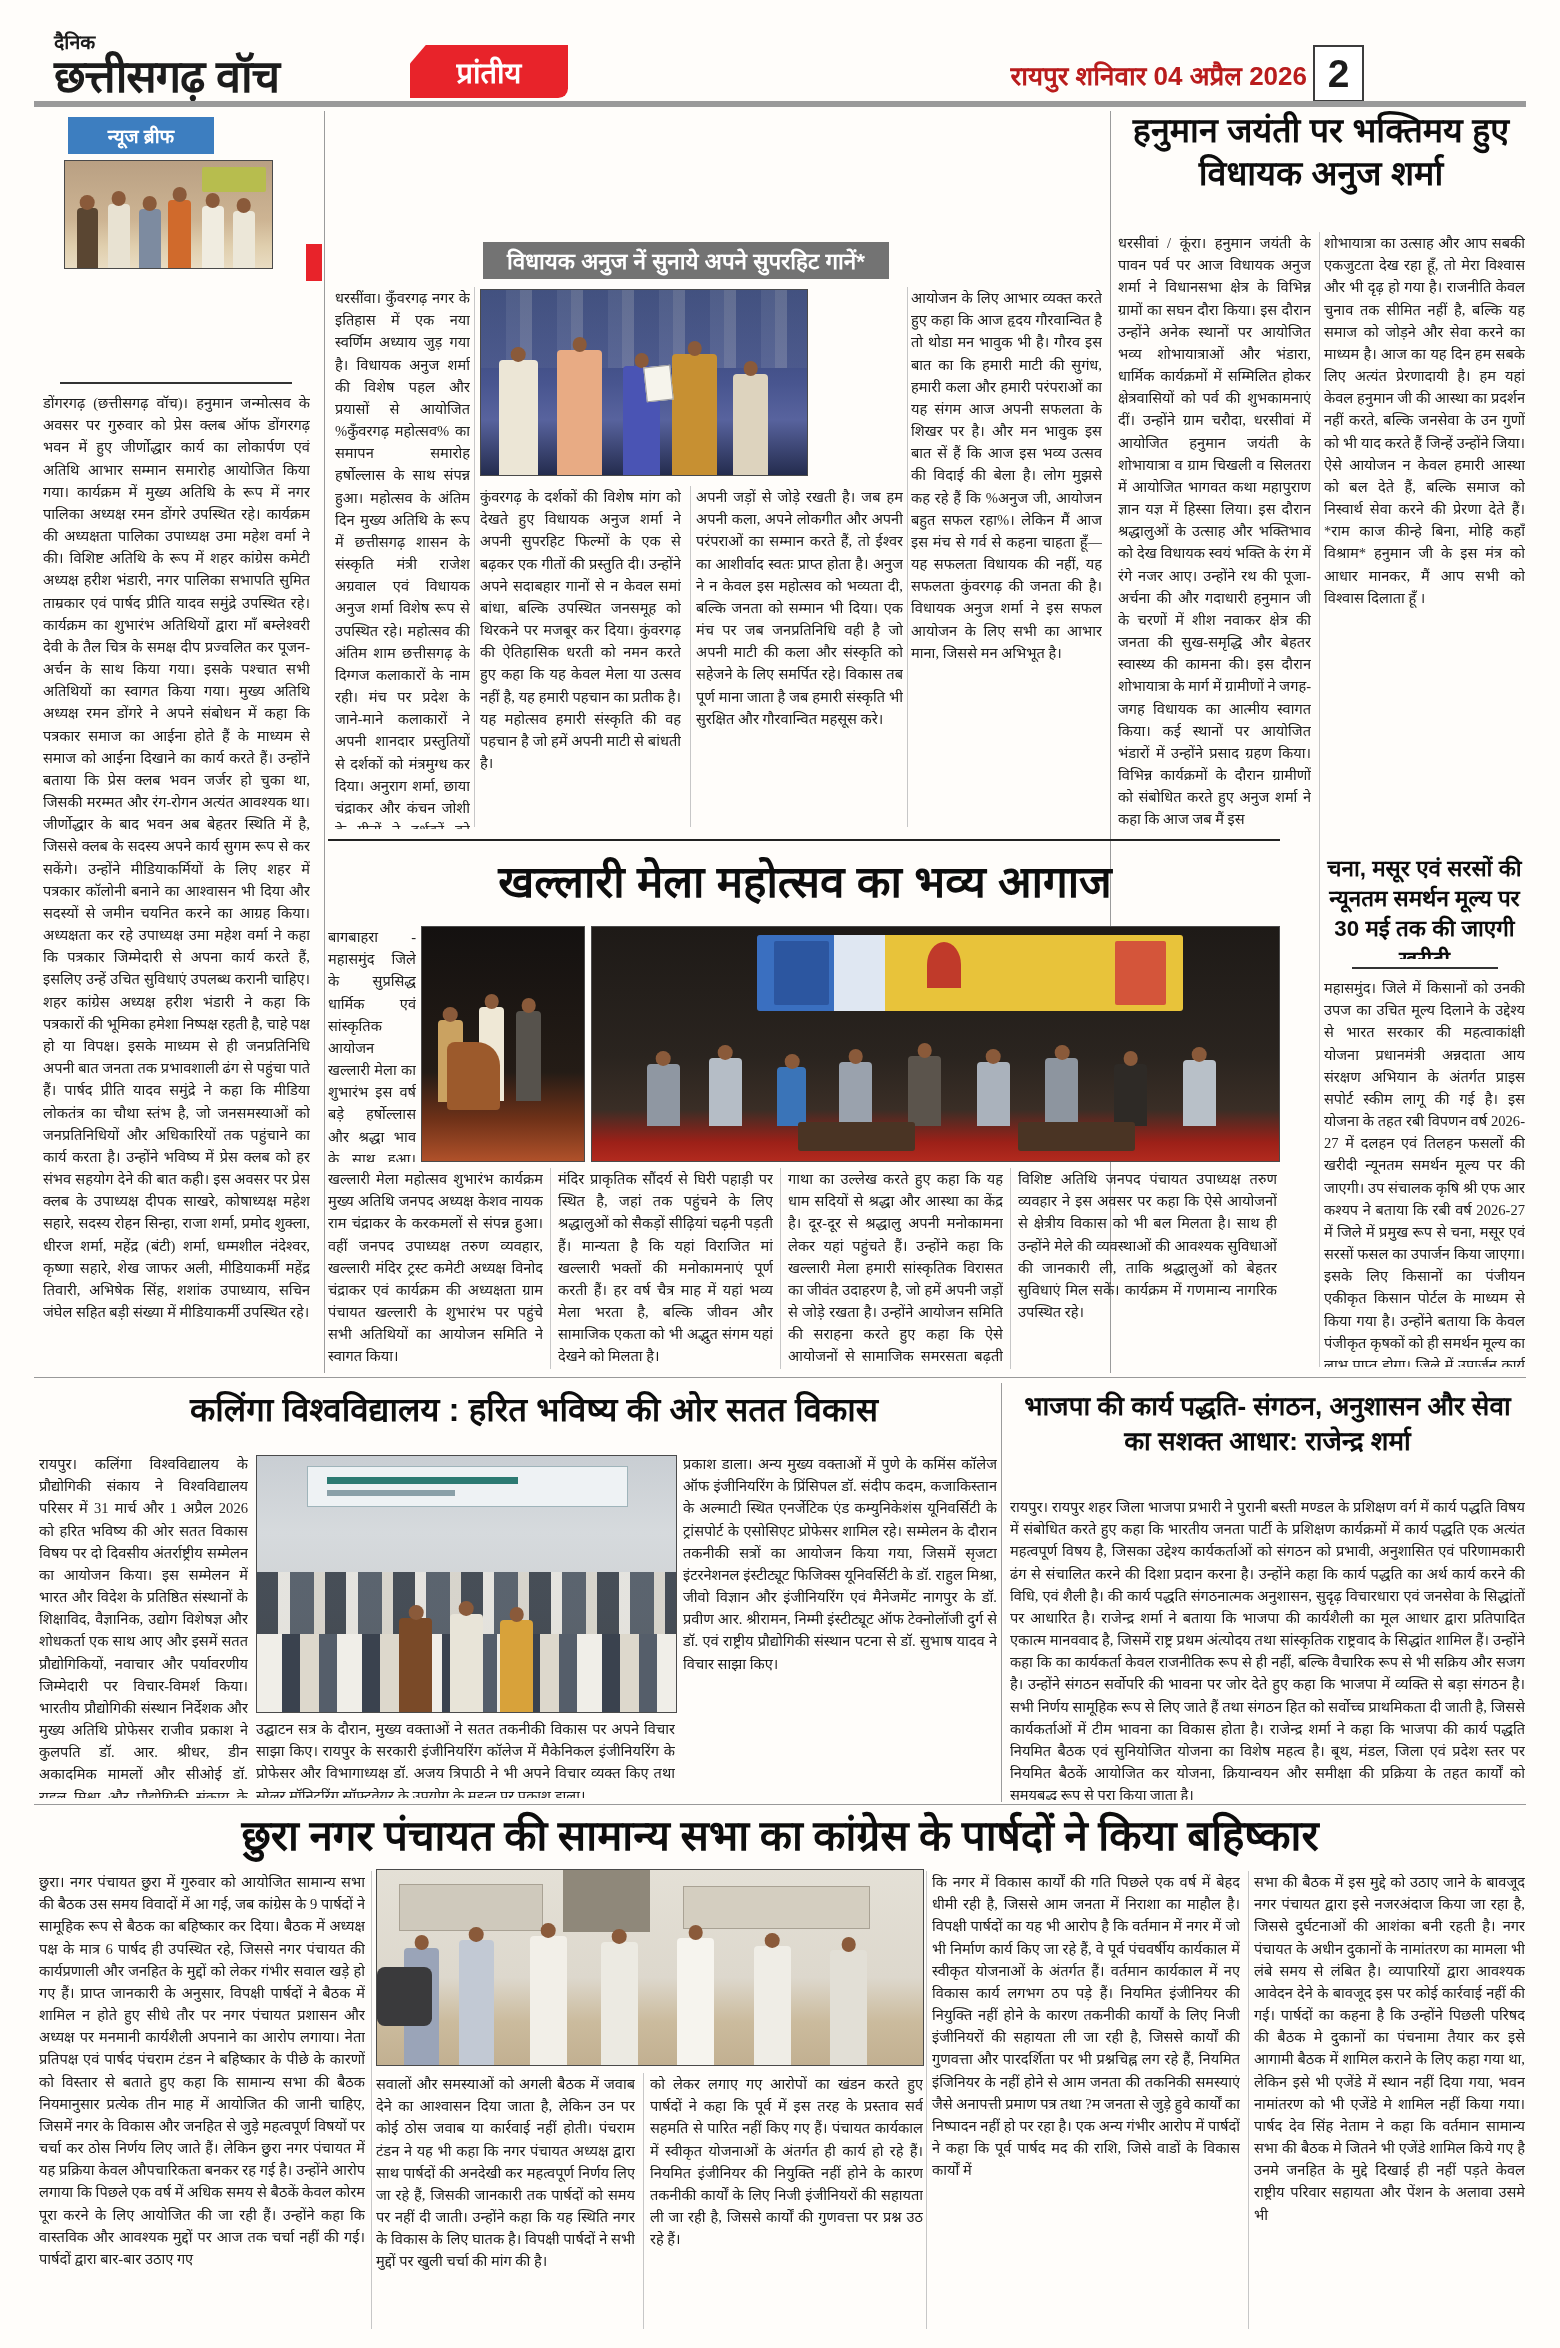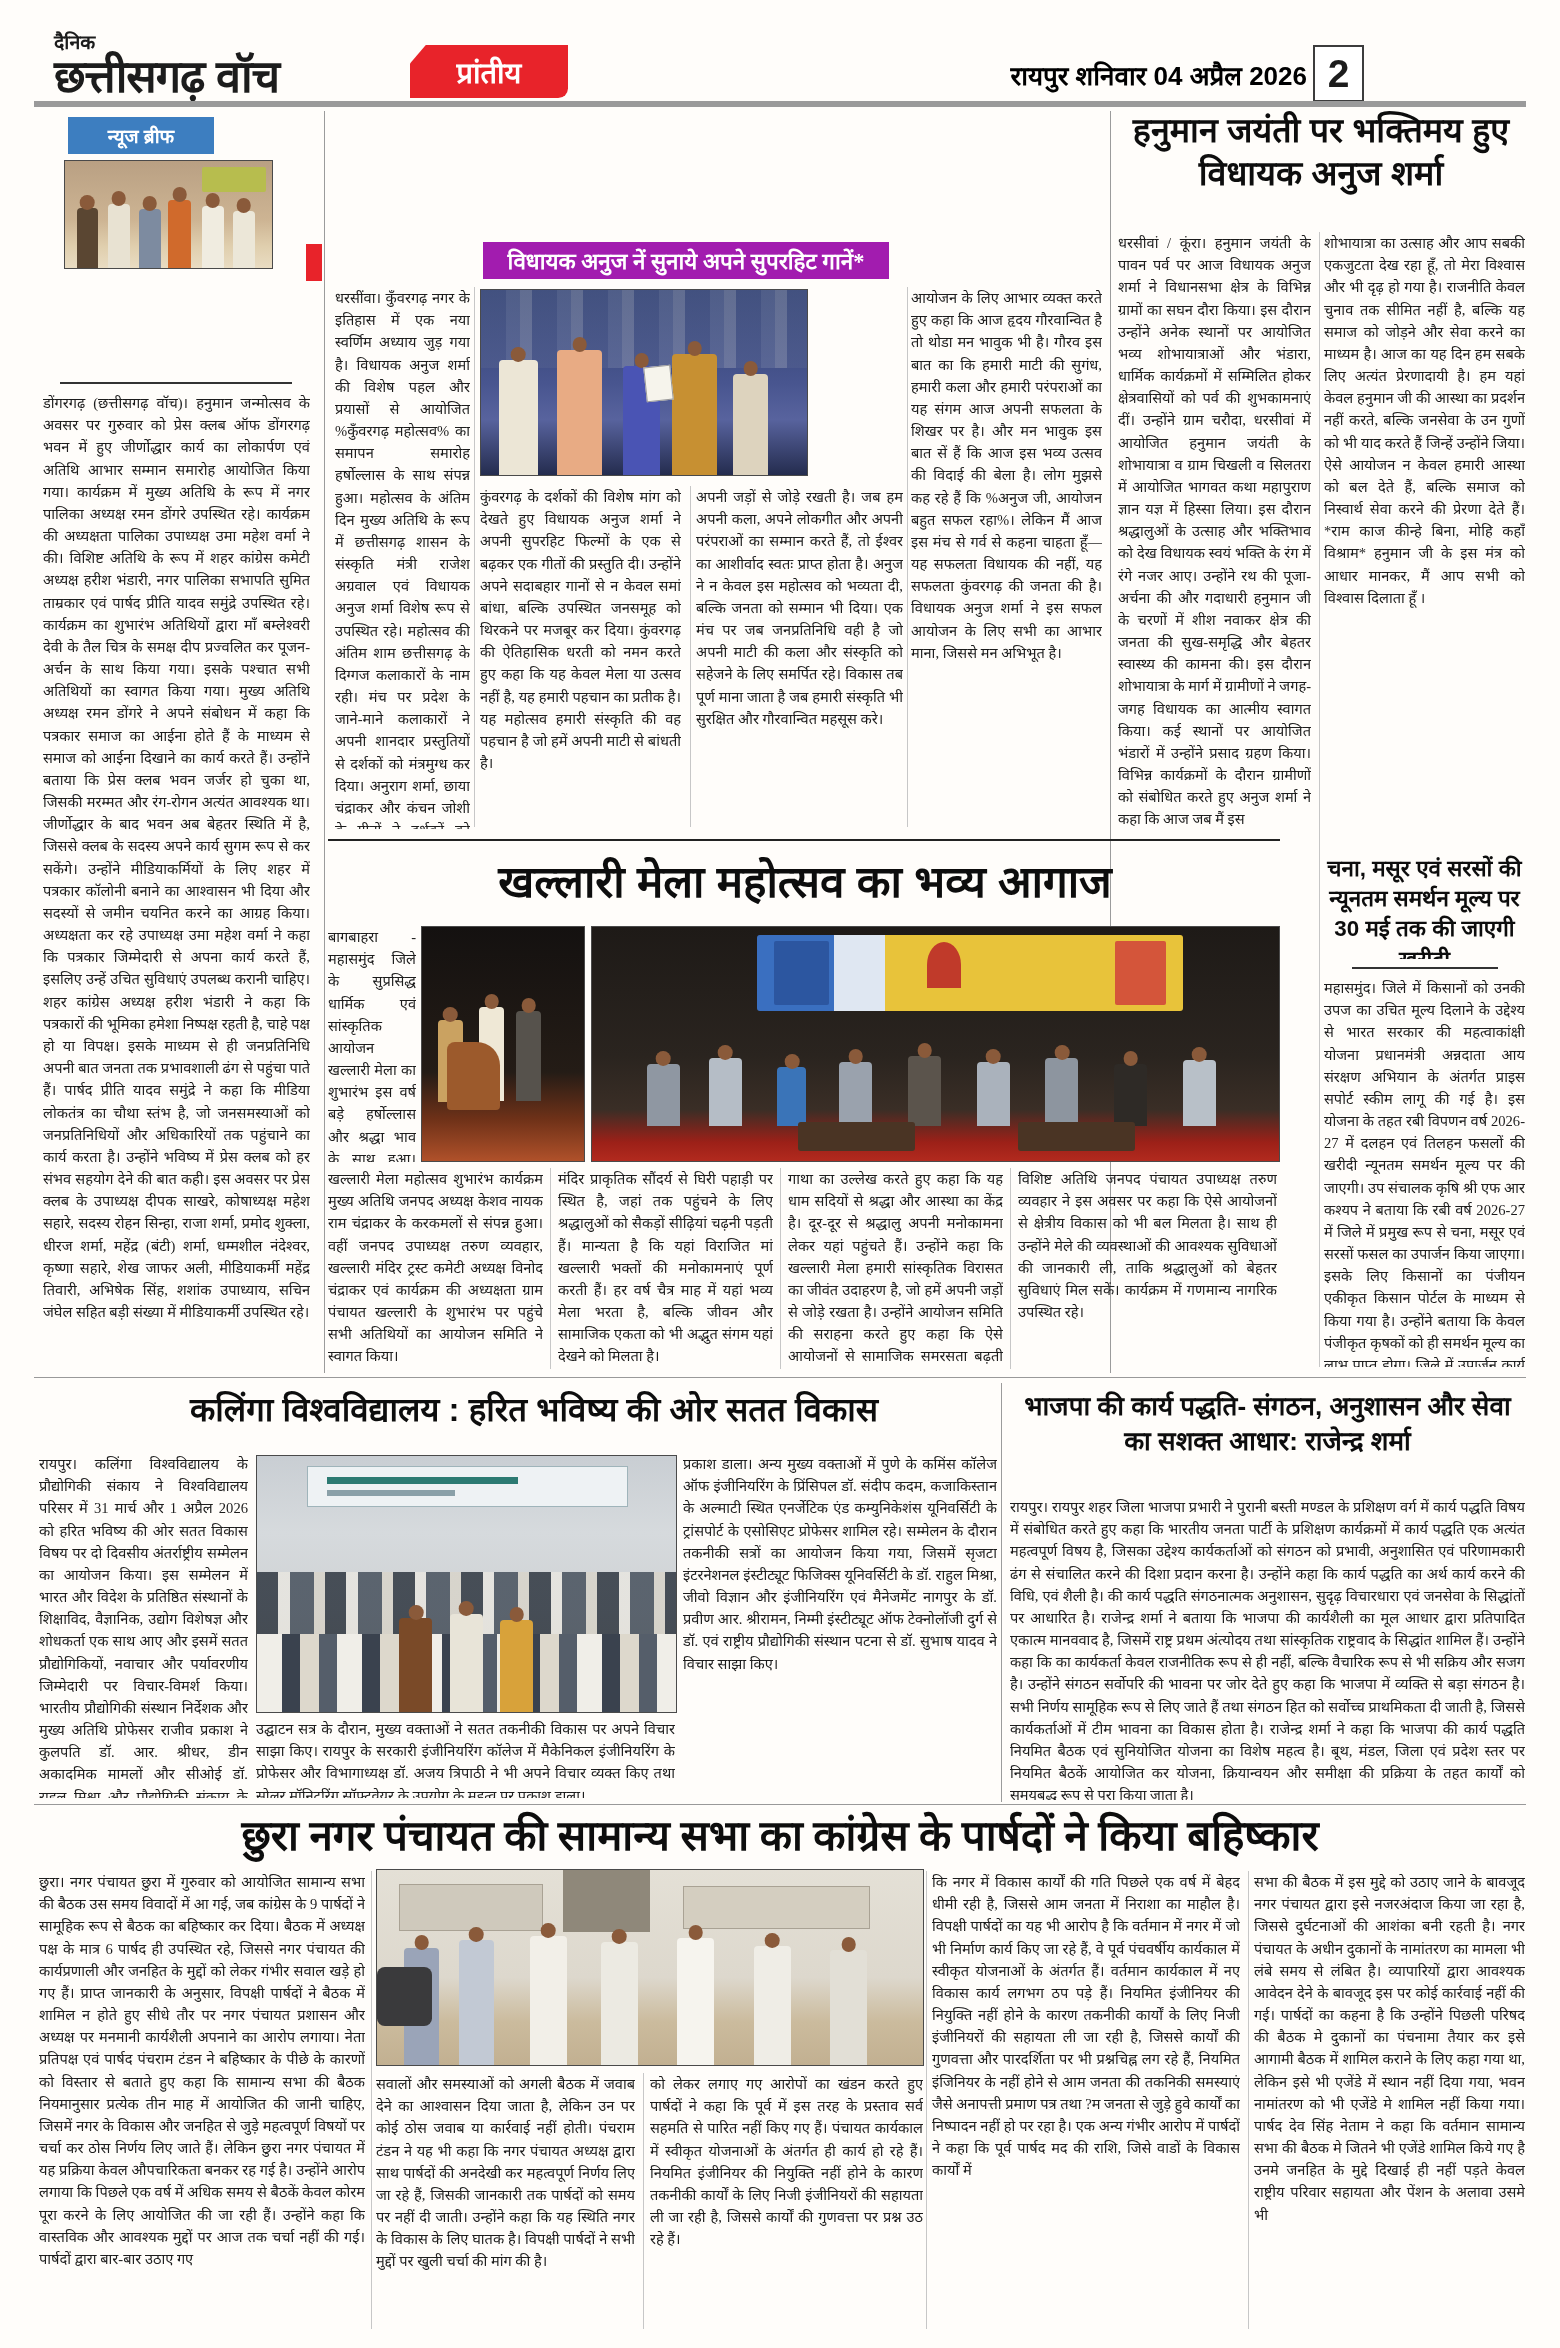--- a/index.html
+++ b/index.html
@@ -11,27 +11,27 @@
   .body-txt{font-size:14.6px;line-height:1.52;text-align:justify;overflow:hidden;word-break:break-word;}
   .rule-h{background:#222;}
   .rule-v{background:#9b9b9b;width:1px;}
   .photo{position:absolute;border:1px solid #4a4a4a;overflow:hidden;}
   .p{position:absolute;bottom:0;border-radius:3.9px 3.9px 0 0;}
   .p::before{content:"";position:absolute;top:-12.7px;left:50%;transform:translateX(-50%);
              width:14.6px;height:14.6px;border-radius:50%;background:#8a5a3a;}
   .ribbon{background:#e8232a;color:#fff;display:flex;align-items:center;justify-content:center;
           font-family:"Liberation Sans","DejaVu Sans",sans-serif;font-weight:700;
           clip-path:polygon(10% 0,100% 0,100% 100%,0 100%,0 35%);border-radius:0 0 9.8px 0;}
-  .subhead-red{background:#a21caf;color:#fff;display:flex;align-items:center;justify-content:center;
-          font-family:Liberation Serif, serif;font-weight:700;font-size:22.4px;}
+  .subhead-red{background:#737373;color:#fff;display:flex;align-items:center;justify-content:center;
+          font-family:Liberation Sans, sans-serif;font-weight:700;font-size:22.4px;}
   .blue-box{background:#3d7ec0;color:#fff;display:flex;align-items:center;justify-content:center;
           font-family:"Liberation Sans","DejaVu Sans",sans-serif;font-weight:700;font-size:19px;}
   .pagenum{border:2.9px solid #3c3c3c;display:flex;align-items:center;justify-content:center;
           font-family:"Liberation Sans","DejaVu Sans",sans-serif;font-weight:700;font-size:39px;background:#fff;}
-  .dateline{font-family:"Liberation Sans","DejaVu Sans",sans-serif;font-weight:700;font-size:26px;color:#000000;}
+  .dateline{font-family:"Liberation Sans","DejaVu Sans",sans-serif;font-weight:700;font-size:26px;color:#b91c1c;}
   .logo-small{font-family:"Liberation Sans","DejaVu Sans",sans-serif;font-weight:700;font-size:19.5px;line-height:1;}
   .logo-big{font-family:"Liberation Sans","DejaVu Sans",sans-serif;font-weight:700;font-size:45px;line-height:1.05;letter-spacing:-1px;}
 </style>
 </head>
 <body>
 
 <div id="page">
 
   <div class="abs" style="left:54px;top:33px;">
     <div class="logo-small">दैनिक</div>

